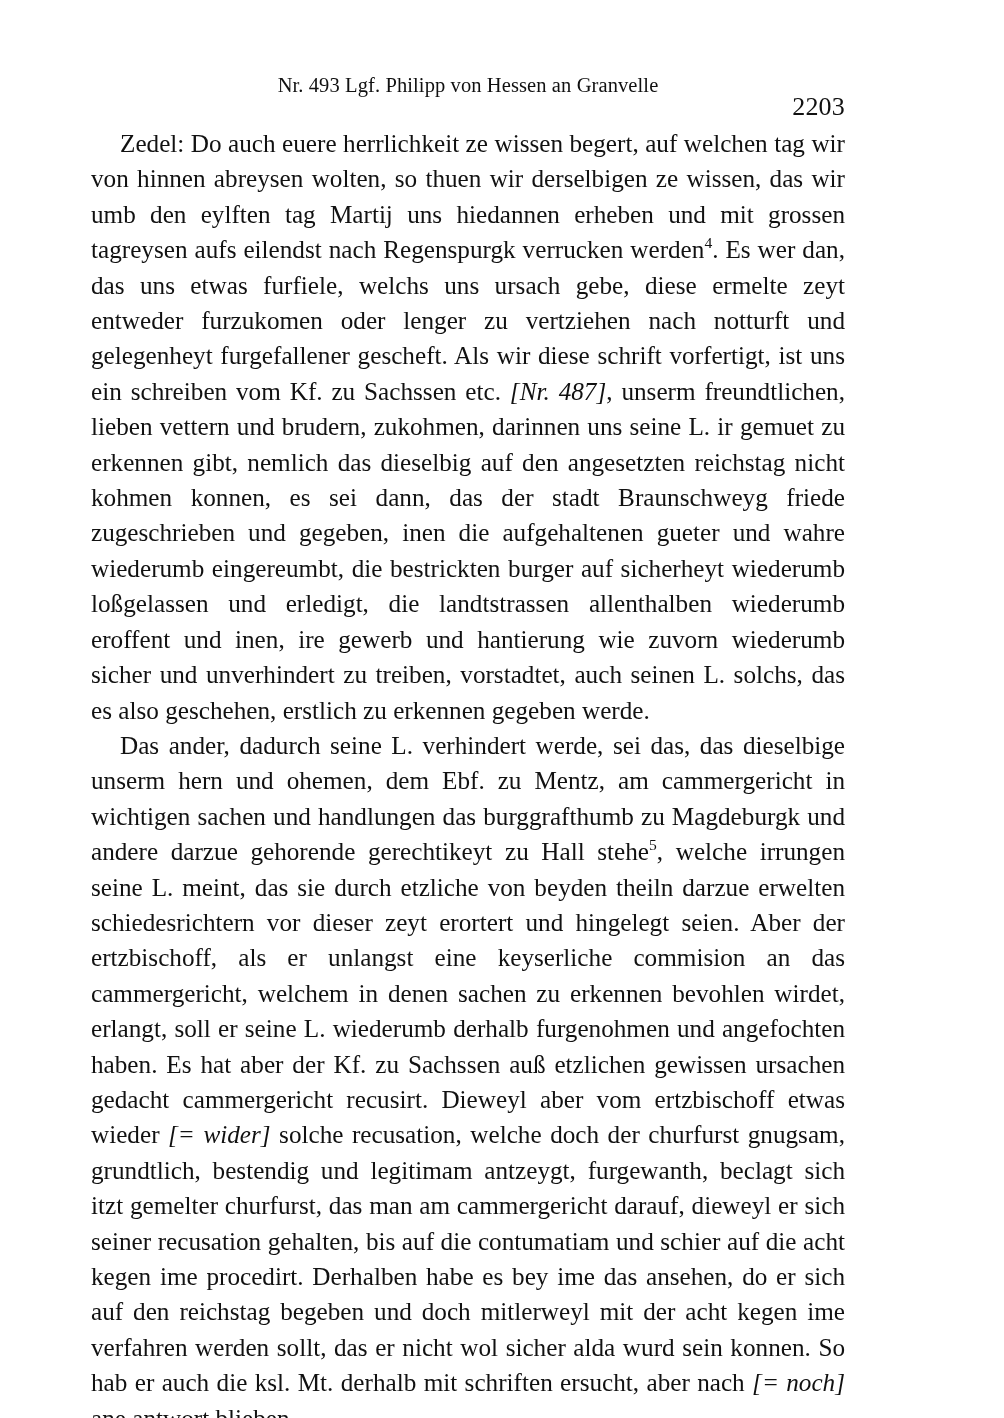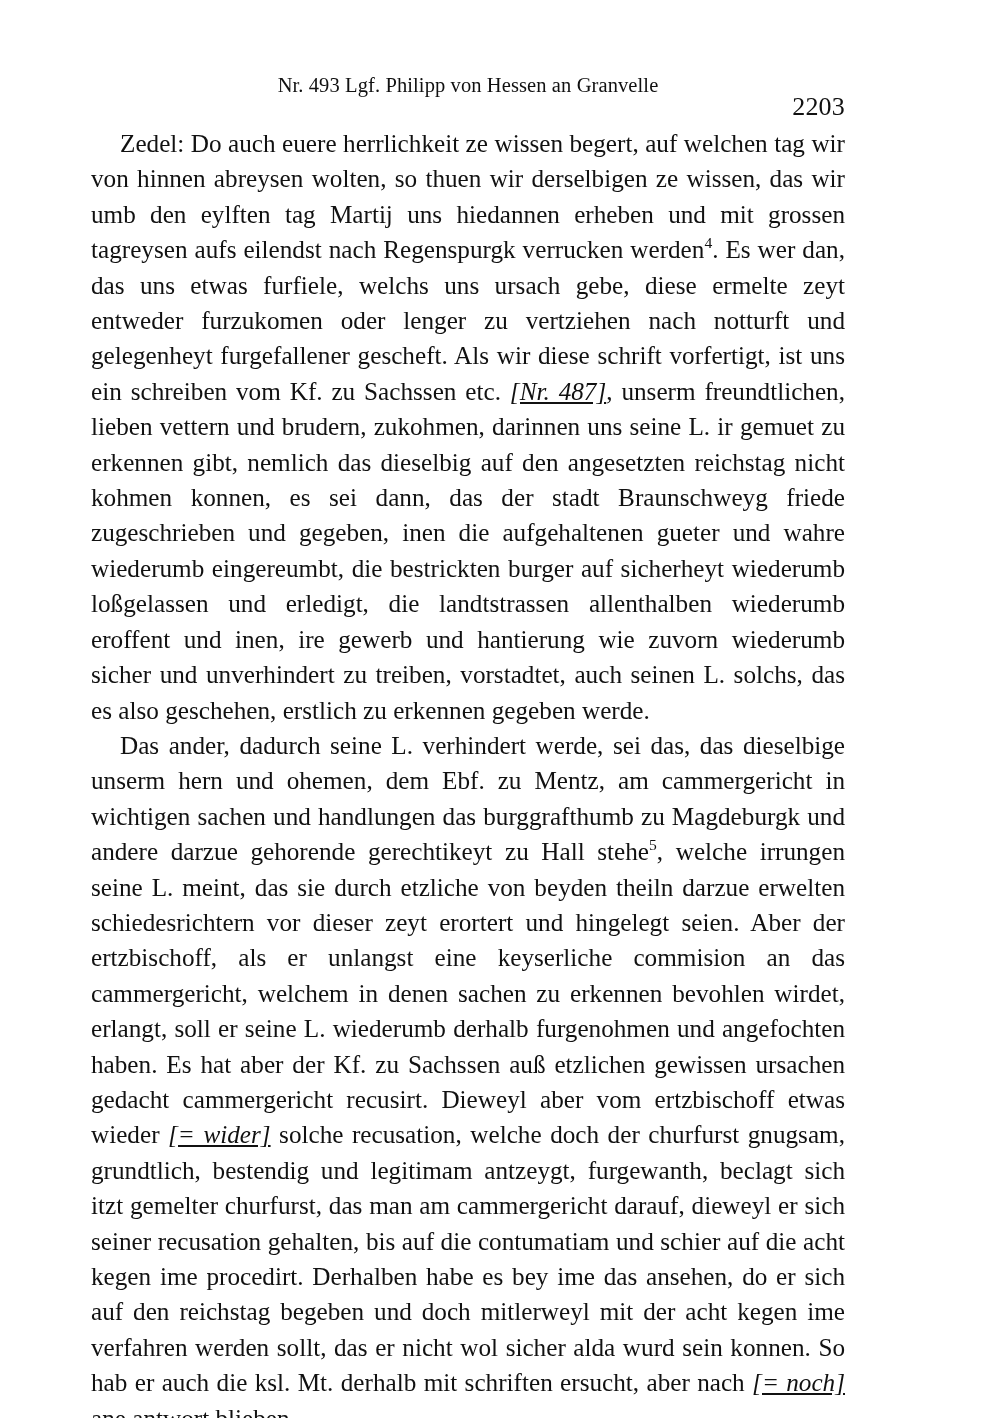--- a/index.html
+++ b/index.html
@@ -58,21 +58,21 @@
     font-size: 25.2px;
     line-height: 35.4px;
     text-align: justify;
     text-justify: inter-word;
     hyphens: none;
   }
   .body-text p {
     margin: 0;
     text-indent: 29px;
   }
-  .it { font-style: italic; text-decoration: underline; }
+  .it { font-style: italic; }
   sup.fn {
     font-size: 0.62em;
     line-height: 0;
     vertical-align: 0.62em;
   }
 </style>
 </head>
 <body>
 
 <div class="page">

